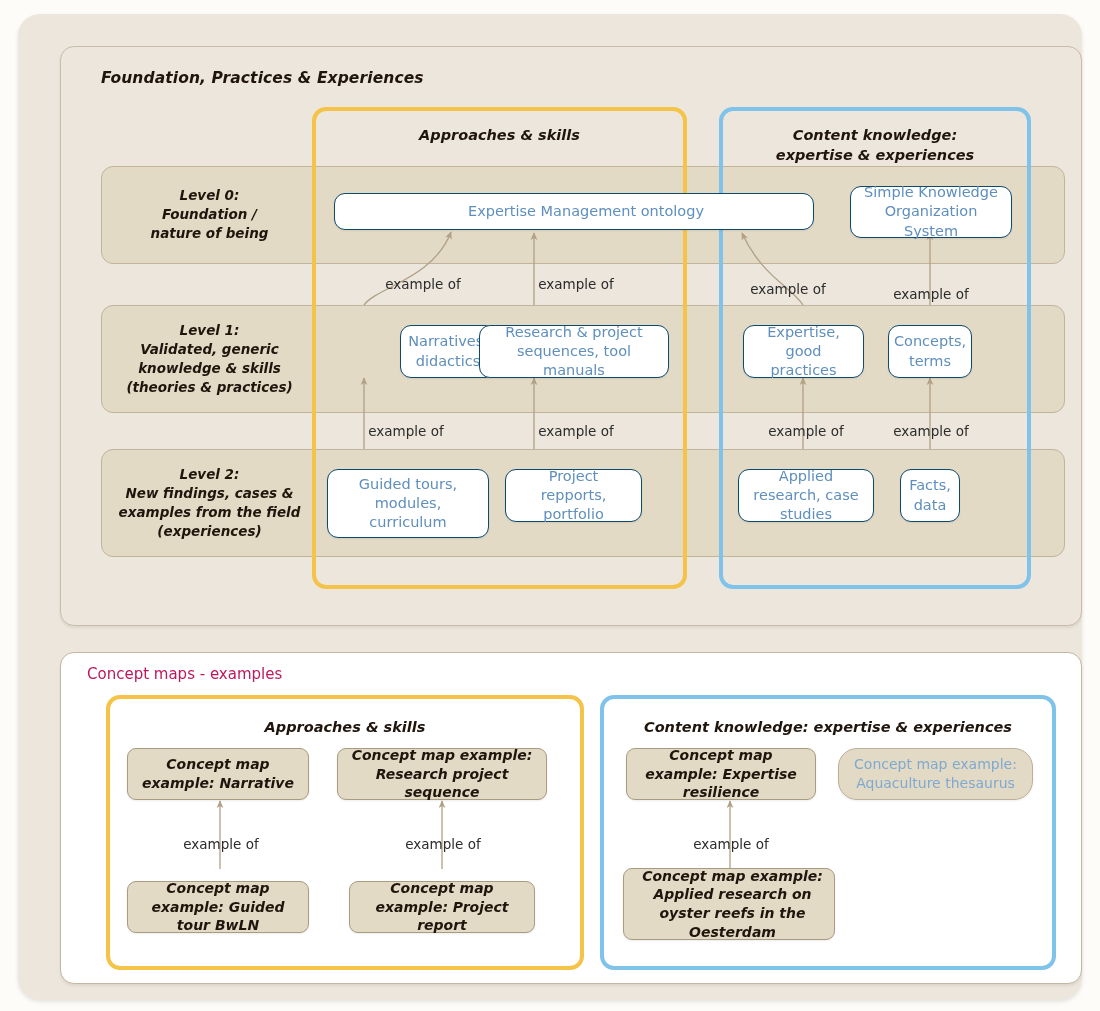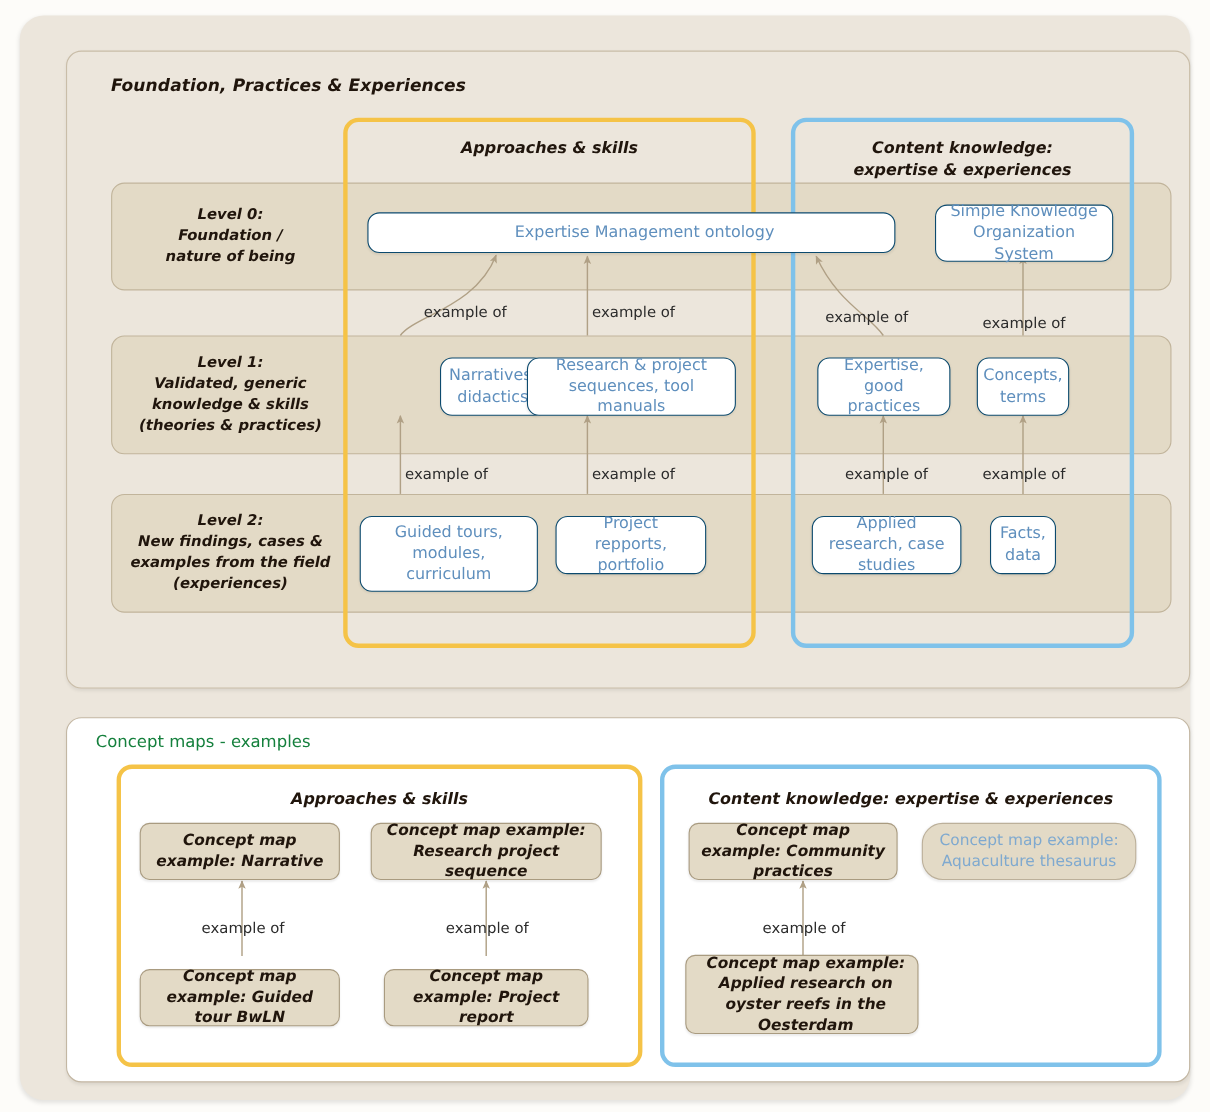--- a/index.html
+++ b/index.html
@@ -65,21 +65,21 @@
   }
   
   .arrow-layer{position:absolute;left:0;top:0;width:100%;height:100%;pointer-events:none;}
   
   #bottom-panel{
     position:absolute;left:42px;top:638px;width:1020px;height:330px;
     background:#ffffff;border:1px solid #c3b7a3;border-radius:14px;
     box-shadow:0 2px 3px rgba(0,0,0,.07);
   }
   #bottom-panel-title{
-    position:absolute;left:26px;top:12px;font-size:15px;color:#15803d;
+    position:absolute;left:26px;top:12px;font-size:15px;color:#be185d;
   }
   #cm-col-approaches{left:45px;top:42px;width:470px;height:267px;border-color:#f5c347;}
   #cm-col-content{left:539px;top:42px;width:448px;height:267px;border-color:#7fc2ea;}
   .cm-title{
     position:absolute;left:0;top:20px;width:100%;text-align:center;
     font-style:italic;font-weight:bold;font-size:14.5px;color:#20150c;
   }
   .cm-node{
     position:absolute;background:#e3dac6;border:1px solid #a99b80;
     border-radius:9px;display:flex;align-items:center;justify-content:center;
@@ -178,21 +178,21 @@
 
     <div class="col-frame" id="cm-col-approaches">
       <div class="cm-title">Approaches &amp; skills</div>
     </div>
     <div class="col-frame" id="cm-col-content">
       <div class="cm-title">Content knowledge: expertise &amp; experiences</div>
     </div>
 
     <div class="cm-node" style="left:66px;top:95px;width:182px;height:52px;">Concept map example: Narrative</div>
     <div class="cm-node" style="left:276px;top:95px;width:210px;height:52px;">Concept map example: Research project sequence</div>
-    <div class="cm-node" style="left:565px;top:95px;width:190px;height:52px;">Concept map example: Community practices</div>
+    <div class="cm-node" style="left:565px;top:95px;width:190px;height:52px;">Concept map example: Expertise resilience</div>
     <div class="cm-node muted" style="left:777px;top:95px;width:195px;height:52px;">Concept map example: Aquaculture thesaurus</div>
 
     <div class="edge-label" style="left:160px;top:183px;">example of</div>
     <div class="edge-label" style="left:382px;top:183px;">example of</div>
     <div class="edge-label" style="left:670px;top:183px;">example of</div>
 
     <div class="cm-node" style="left:66px;top:228px;width:182px;height:52px;">Concept map example: Guided tour BwLN</div>
     <div class="cm-node" style="left:288px;top:228px;width:186px;height:52px;">Concept map example: Project report</div>
     <div class="cm-node" style="left:562px;top:215px;width:212px;height:72px;padding-left:15px;">Concept map example: Applied research on oyster reefs in the Oesterdam</div>
   </div>

